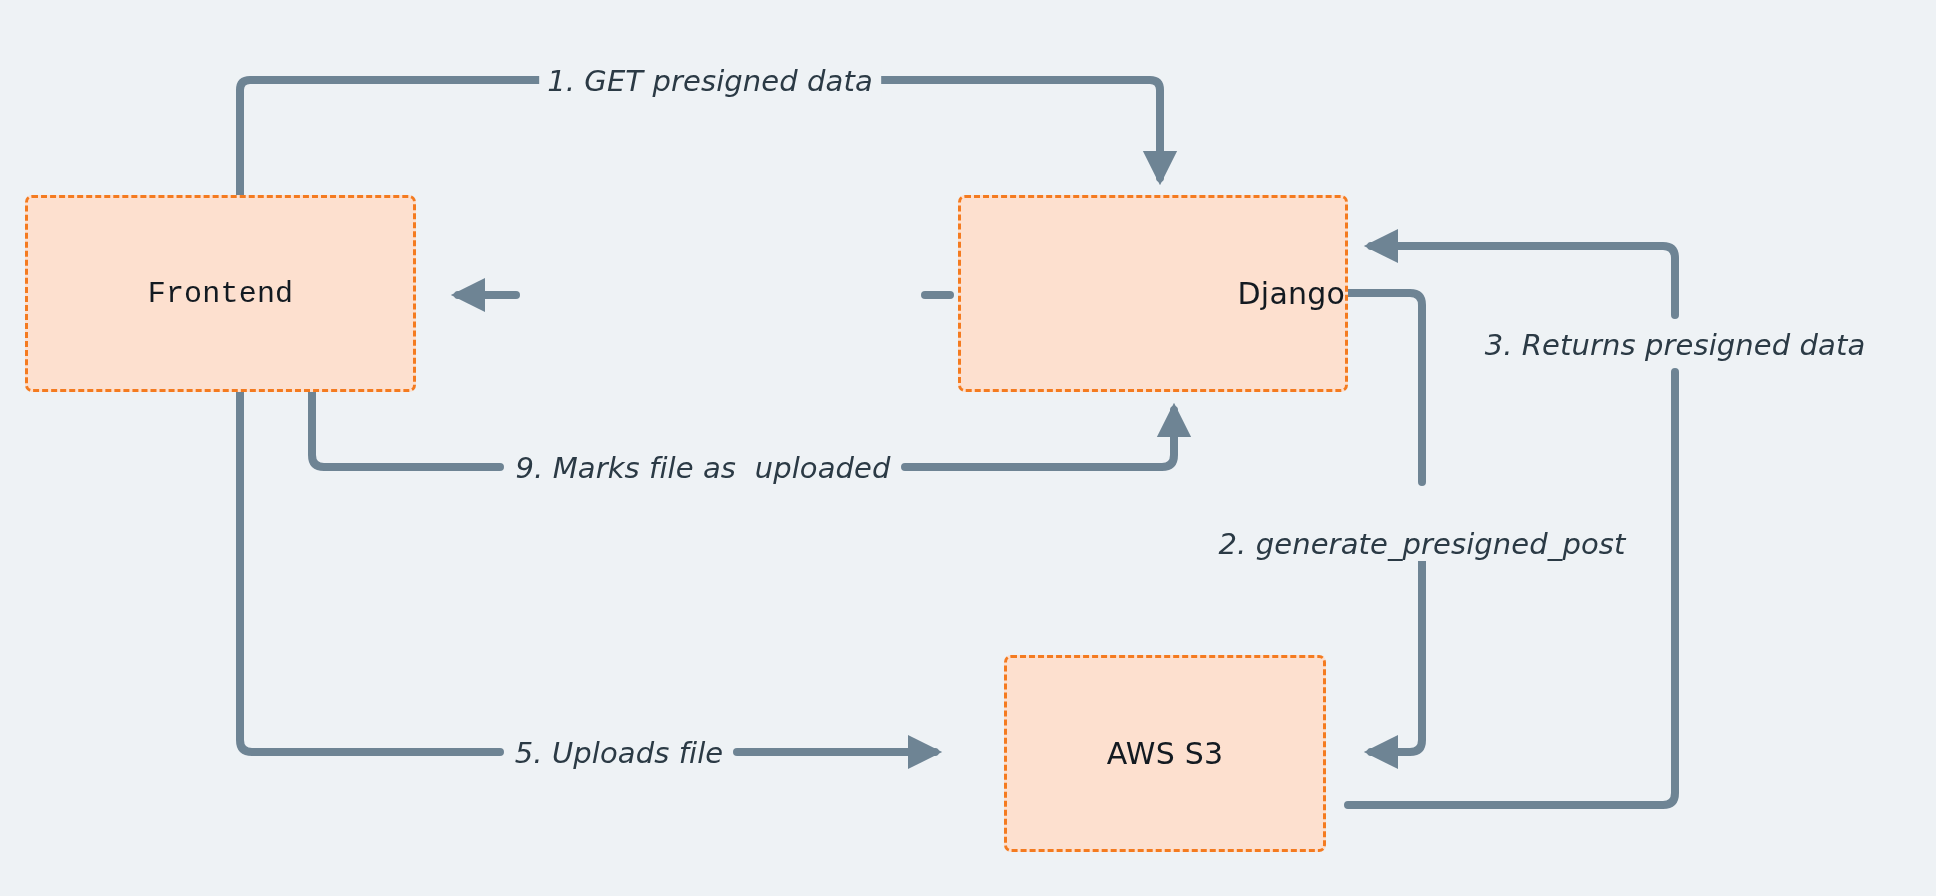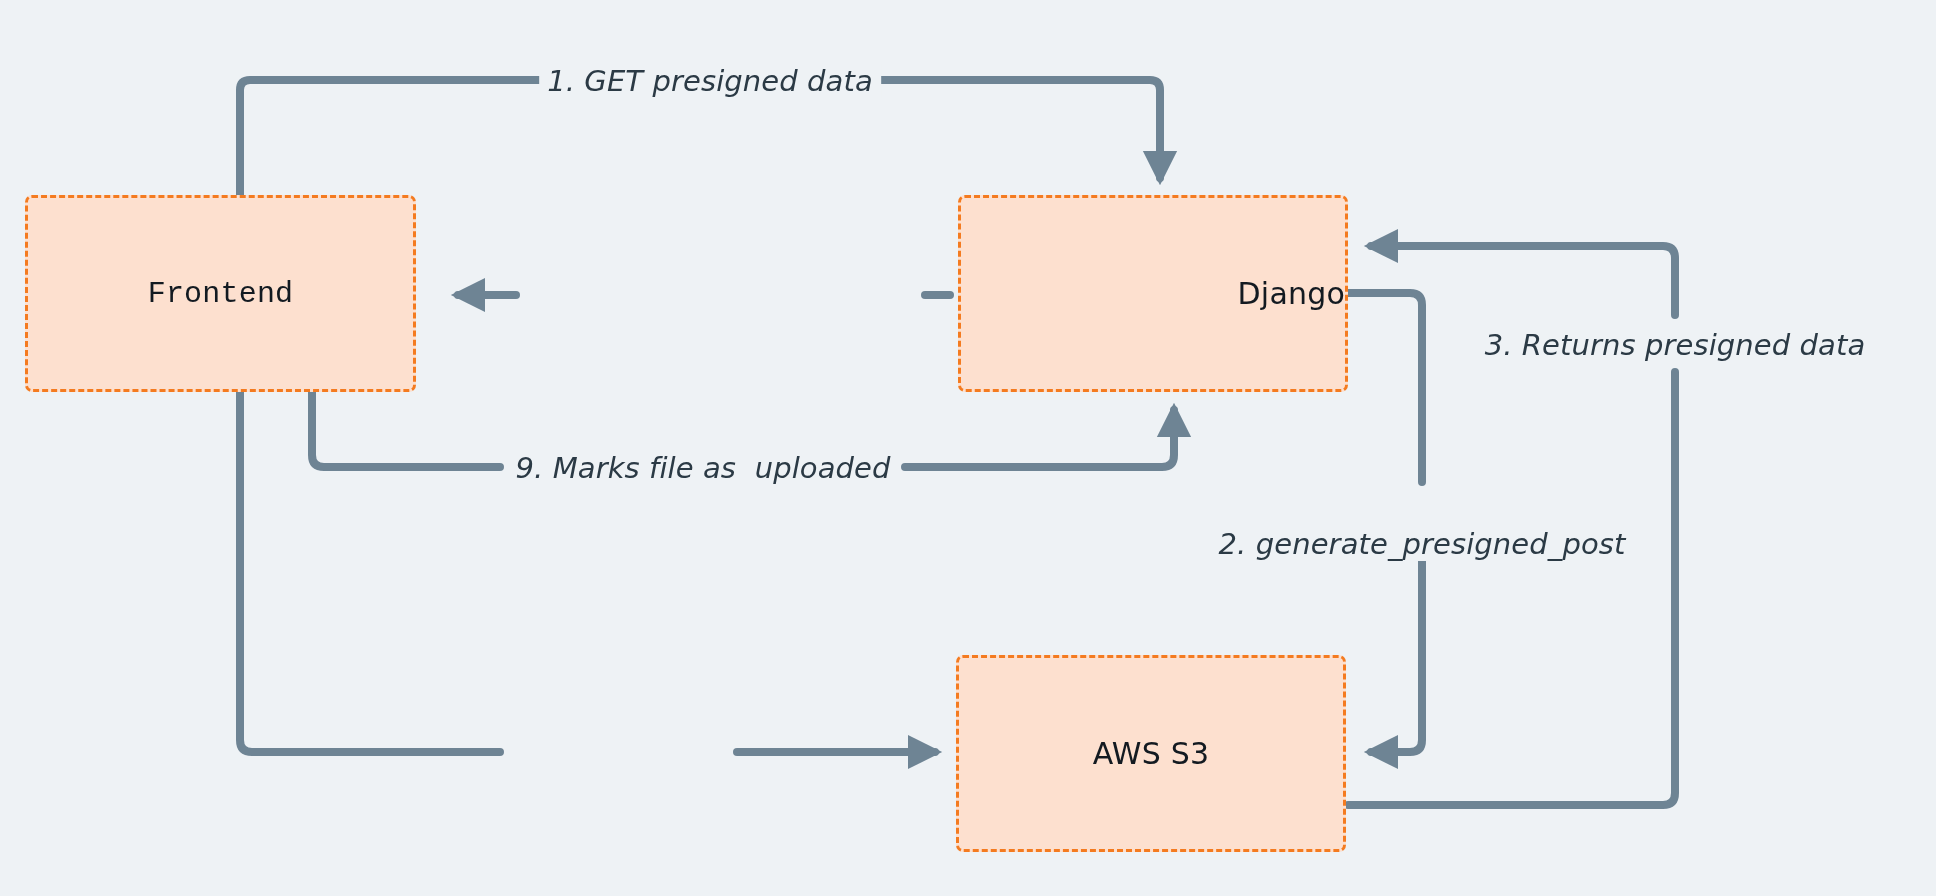--- a/index.html
+++ b/index.html
@@ -75,27 +75,28 @@
   </svg>
 
   <div class="node" style="left:25px;top:195px;width:391px;height:197px;font-family:Liberation Mono, monospace;">
     <span class="node-label">Frontend</span>
   </div>
 
   <div class="node" style="left:958px;top:195px;width:390px;height:197px;justify-content:flex-end;">
     <span class="node-label">Django</span>
   </div>
 
-  <div class="node" style="left:956px;top:655px;width:390px;height:197px;">
+  <div class="node" style="left:1004px;top:655px;width:322px;height:197px;">
     <span class="node-label">AWS S3</span>
   </div>
 
   <div class="edge-label" style="left:710px;top:81px;">1. GET presigned data</div>
 
   <div class="edge-label" style="left:1422px;top:512px;margin-top:32px;">2. generate_presigned_post</div>
 
   <div class="edge-label" style="left:1675px;top:345px;">3. Returns presigned data</div>
 
 
+  <div class="edge-label" style="left:619px;top:753px;">5. Uploads file</div>
 
   <div class="edge-label" style="left:703px;top:468px;">9. Marks file as  uploaded</div>
 
 </div>
 
 </body></html>

